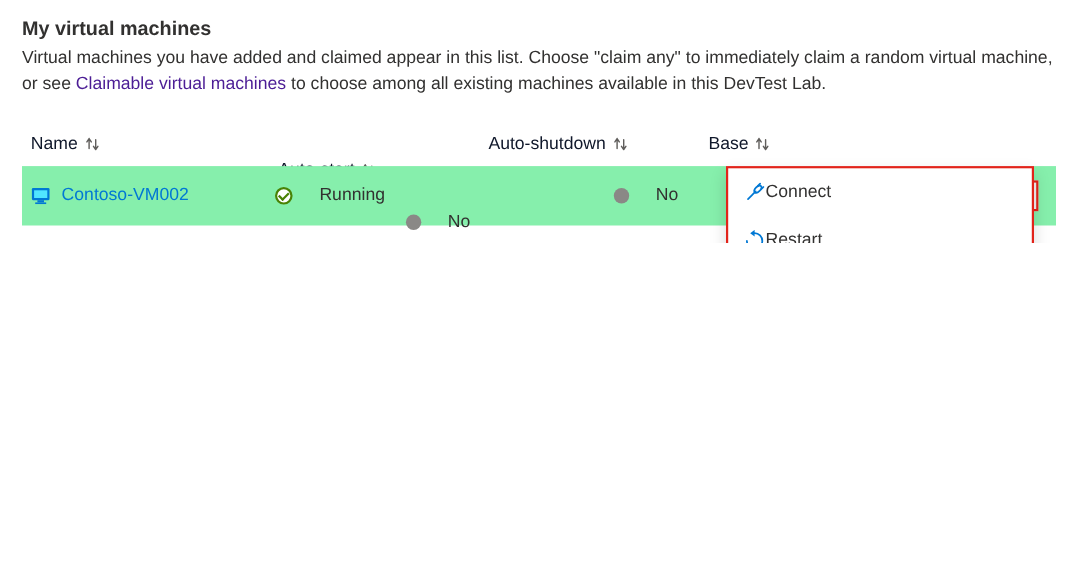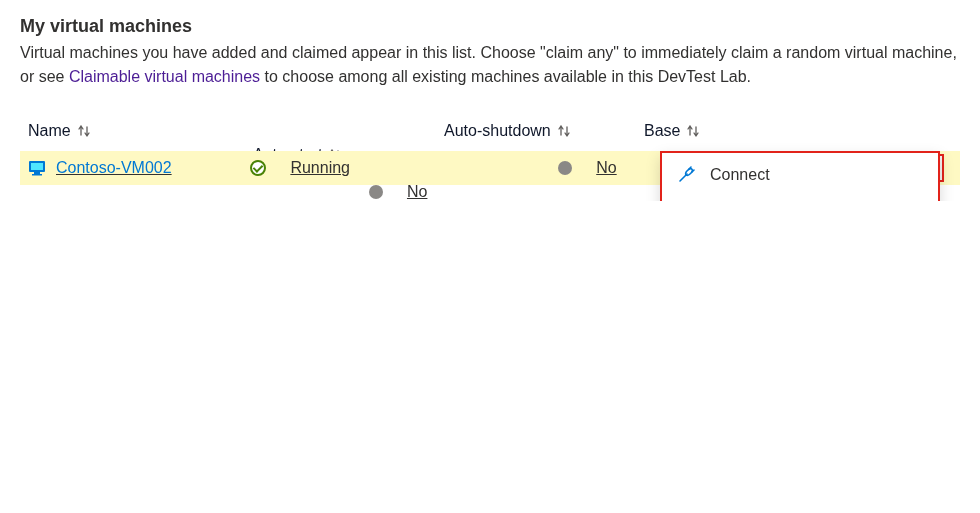--- a/index.html
+++ b/index.html
@@ -50,24 +50,23 @@
       font-weight: 400;
       font-size: 16px;
       color: #0f172a;
       display: flex;
       align-items: center;
       gap: 6px;
       cursor: pointer;
     }
     .sort-icon svg { display: block; }
     .trow {
-      background: #fef9c3;
-      height: 34px;
+      background: #86efac;
+      height: 54px;
       position: relative;
-      text-decoration: underline;
     }
     .vm-icon {
       width: 18px; height: 18px;
       margin-right: 10px;
       display: inline-flex;
     }
     .vm-name {
       color: #0078d4;
       font-size: 16px;
       cursor: pointer;
@@ -119,21 +118,21 @@
       left: 640px;
       width: 280px;
       background: #fff;
       border: 2px solid #e2231a;
       box-shadow: 0 6px 14px rgba(0,0,0,0.15);
       z-index: 10;
     }
     .menu-item {
       display: flex;
       align-items: center;
-      gap: 14px;
+      gap: 0;
       padding: 12px 14px;
       font-size: 16px;
       color: #323130;
       cursor: pointer;
     }
     .menu-item.highlighted {
       border: 2px solid #e2231a;
       margin: 2px 4px;
       background: #faf9f8;
     }

